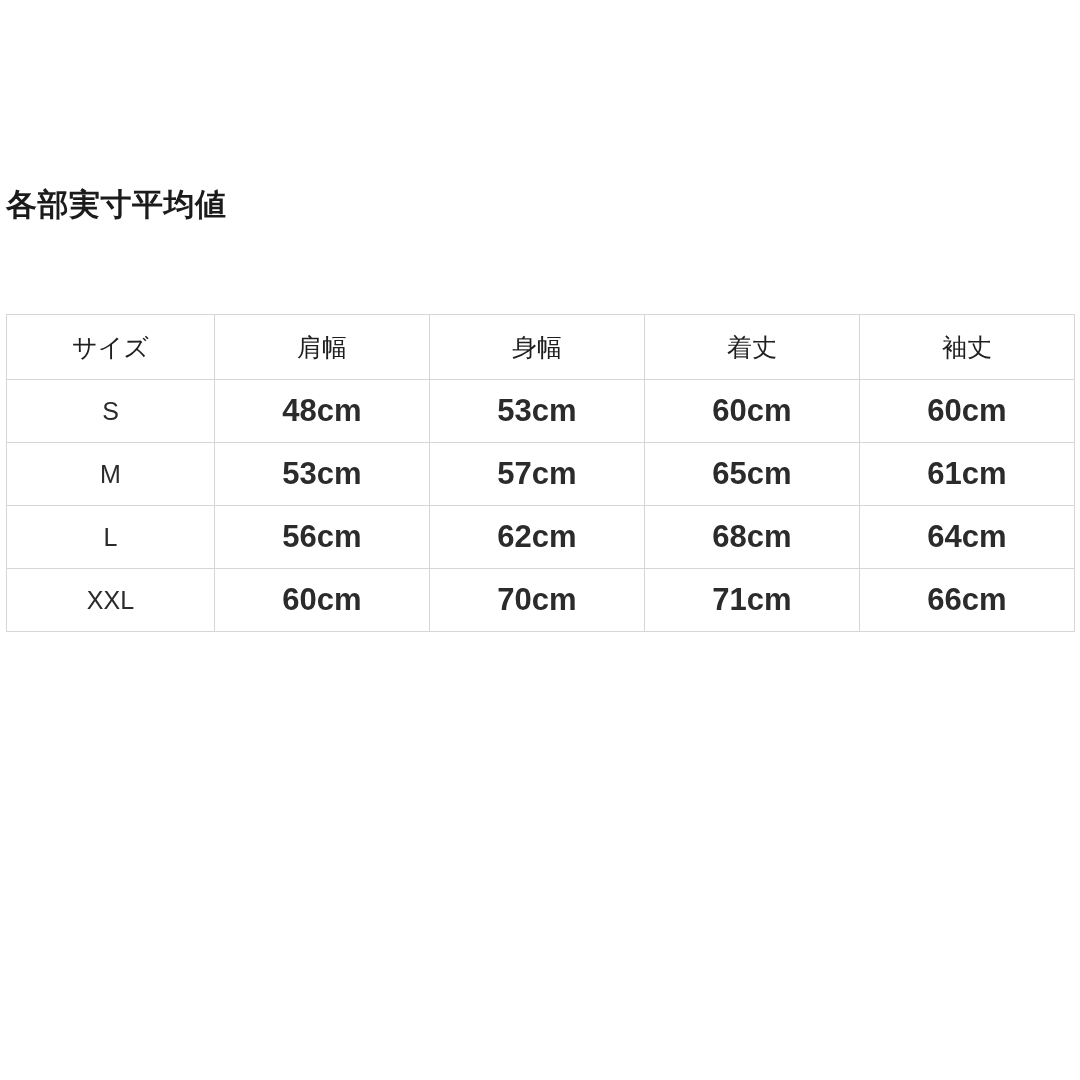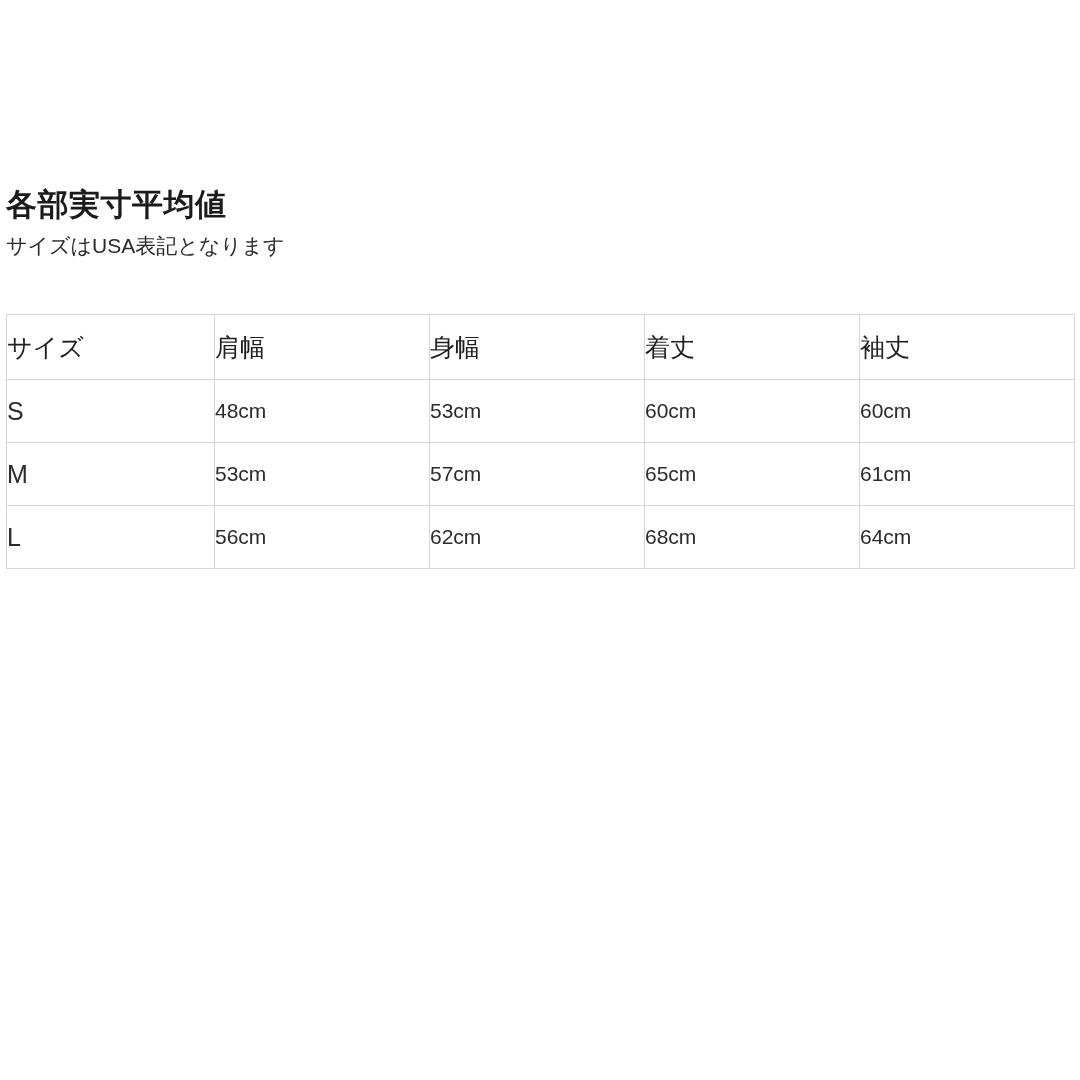--- a/index.html
+++ b/index.html
@@ -55,49 +55,49 @@
   }
   table.size-table col.c0 { width: 208px; }
   table.size-table col.c1 { width: 215px; }
   table.size-table col.c2 { width: 215px; }
   table.size-table col.c3 { width: 215px; }
   table.size-table col.c4 { width: 215px; }
 
   table.size-table th,
   table.size-table td {
     border: 1px solid #d6d6d6;
-    text-align: left;
+    text-align: center;
     vertical-align: middle;
     font-weight: normal;
     font-size: 25px;
     color: #2b2b2b;
     height: 62px;
     padding: 0;
     background: #ffffff;
   }
   table.size-table thead th {
     height: 64px;
     font-size: 25px;
     color: #1f1f1f;
   }
   table.size-table td.sizecell {
     font-size: 25px;
   }
   table.size-table td.val {
-    font-size: 21px;
+    font-size: 31px;
+    font-weight: bold;
   }
 </style>
 </head>
 <body>
 
 <div class="page">
 
   <div class="heading-block">
     <h1 class="title">各部実寸平均値</h1>
-    <p class="subtitle">サイズはUSA表記となります</p>
   </div>
 
   <div class="table-wrap">
     <table class="size-table">
       <colgroup>
         <col class="c0">
           <col class="c1">
           <col class="c2">
           <col class="c3">
           <col class="c4">
@@ -126,17 +126,24 @@
           <td class="val">65cm</td>
           <td class="val">61cm</td>
         </tr>
         <tr>
           <td class="sizecell">L</td>
           <td class="val">56cm</td>
           <td class="val">62cm</td>
           <td class="val">68cm</td>
           <td class="val">64cm</td>
         </tr>
+        <tr>
+          <td class="sizecell">XXL</td>
+          <td class="val">60cm</td>
+          <td class="val">70cm</td>
+          <td class="val">71cm</td>
+          <td class="val">66cm</td>
+        </tr>
       </tbody>
     </table>
   </div>
 
 </div>
 
 </body></html>

